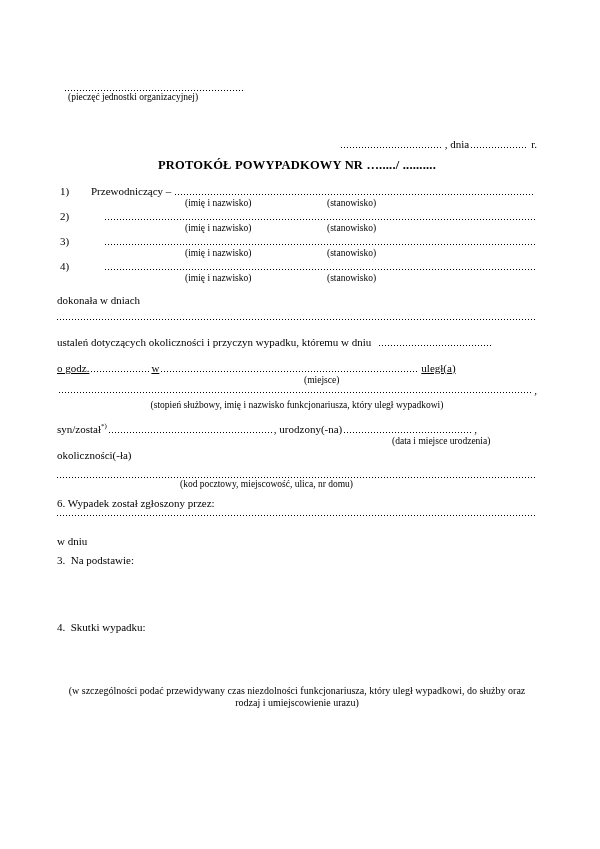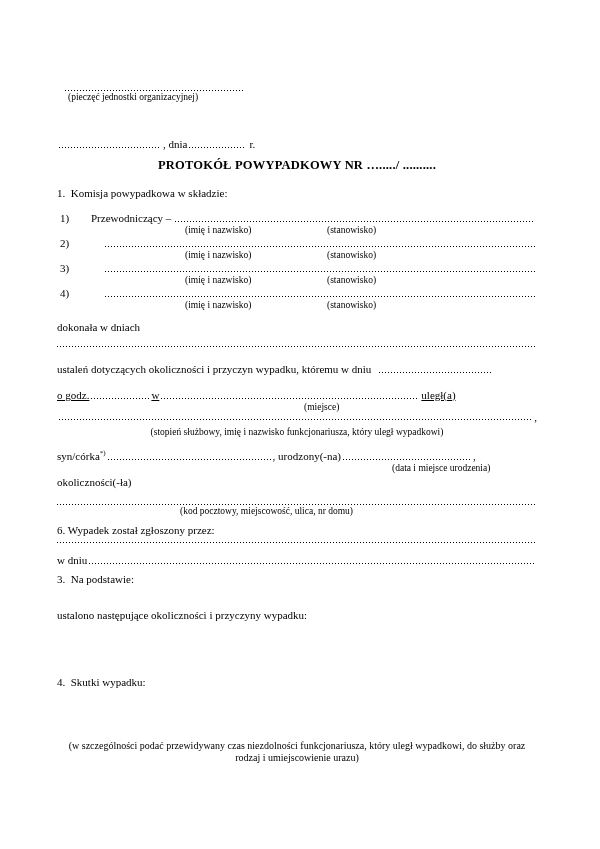--- a/index.html
+++ b/index.html
@@ -37,21 +37,21 @@
     background-position:0 100%;
   }
   .cap{font-size:9.5px;line-height:11px;}
   .caps{position:relative;height:11px;font-size:9.5px;line-height:11px;}
   .caps span{position:absolute;top:0;white-space:nowrap;}
   .cap-name{left:128px;} .cap-pos{left:270px;}
 
   .stamp-line{width:178px;height:7px;margin-left:8px;}
   .stamp-cap{margin:1px 0 0 11px;}
 
-  .date-row{margin-top:34px;height:14px;justify-content:flex-start;margin-right:15px;}
+  .date-row{margin-top:34px;height:14px;justify-content:flex-end;}
   .date-row .txt{line-height:14px;}
   .r-label{margin-left:3px;}
 
   .title{
     margin-top:6px;
     text-align:center;
     font-weight:bold;
     font-size:12.5px;
     line-height:16px;
     letter-spacing:.2px;
@@ -76,21 +76,21 @@
   .stopien-cap{margin-top:4px;text-align:center;}
   .syn-row{margin-top:11px;height:14px;}
   sup{font-size:7px;line-height:0;}
   .data-cap{position:relative;height:11px;}
   .data-cap span{position:absolute;left:335px;white-space:nowrap;}
   .p-zamieszkaly{margin-top:1px;}
   .line-2{height:15px;margin-top:1px;}
   .kod-cap{margin:1px 0 0 123px;}
   .h2{margin-top:6px;}
   .line-3{height:6px;}
-  .wdniu-row{margin-top:10px;height:14px;}
+  .wdniu-row{margin-top:18px;height:14px;align-items:flex-end;}
   .h3{margin-top:5px;}
   .p-ustalono{margin-top:22px;}
   .h4{margin-top:53px;}
   .footnote{
     margin:51px auto 0 auto;
     max-width:464px;
     text-align:center;
     font-size:10px;
     line-height:12px;
   }
@@ -105,21 +105,20 @@
 
   <div class="row date-row">
     <span class="fill fx w102"></span>
     <span class="txt">, dnia</span>
     <span class="fill fx w55"></span>
     <span class="txt r-label">r.</span>
   </div>
 
   <div class="title">PROTOKÓŁ POWYPADKOWY NR …...../ ..........</div>
 
-  <div class="heading h1">1.  Komisja powypadkowa w składzie:</div>
 
   <div class="members">
 
     <div class="member">
       <div class="row line-row">
         <span class="num txt">1)</span>
         <span class="txt prefix">Przewodniczący –</span>
         <span class="fill"></span>
       </div>
       <div class="caps">
@@ -186,21 +185,21 @@
     <span>(miejsce)</span>
   </div>
 
   <div class="row stopien-row">
     <span class="fill"></span>
     <span class="txt">,</span>
   </div>
   <div class="cap stopien-cap">(stopień służbowy, imię i nazwisko funkcjonariusza, który uległ wypadkowi)</div>
 
   <div class="row syn-row">
-    <span class="txt"><span>syn/córka</span><sup>*)</sup></span>
+    <span class="txt"><span>syn/został</span><sup>*)</sup></span>
     <span class="fill fx w163"></span>
     <span class="txt">, urodzony(-na)</span>
     <span class="fill fx w128"></span>
     <span class="txt">,</span>
   </div>
   <div class="cap data-cap">
     <span>(data i miejsce urodzenia)</span>
   </div>
 
   <div class="p-zamieszkaly">okoliczności(-ła)</div>
@@ -209,18 +208,17 @@
   <div class="cap kod-cap">(kod pocztowy, miejscowość, ulica, nr domu)</div>
 
   <div class="heading h2">6. Wypadek został zgłoszony przez:</div>
   <div class="line-3 blank-line"></div>
   <div class="row wdniu-row">
     <span class="txt">w dniu</span>
     <span class="fill"></span>
   </div>
 
   <div class="heading h3">3.  Na podstawie:</div>
-  <div class="p-ustalono">ustalono następujące okoliczności i przyczyny wypadku:</div>
 
   <div class="heading h4">4.  Skutki wypadku:</div>
   <div class="footnote cap">(w szczególności podać przewidywany czas niezdolności funkcjonariusza, który uległ wypadkowi, do służby oraz rodzaj i umiejscowienie urazu)</div>
 
 </div>
 
 </body></html>

